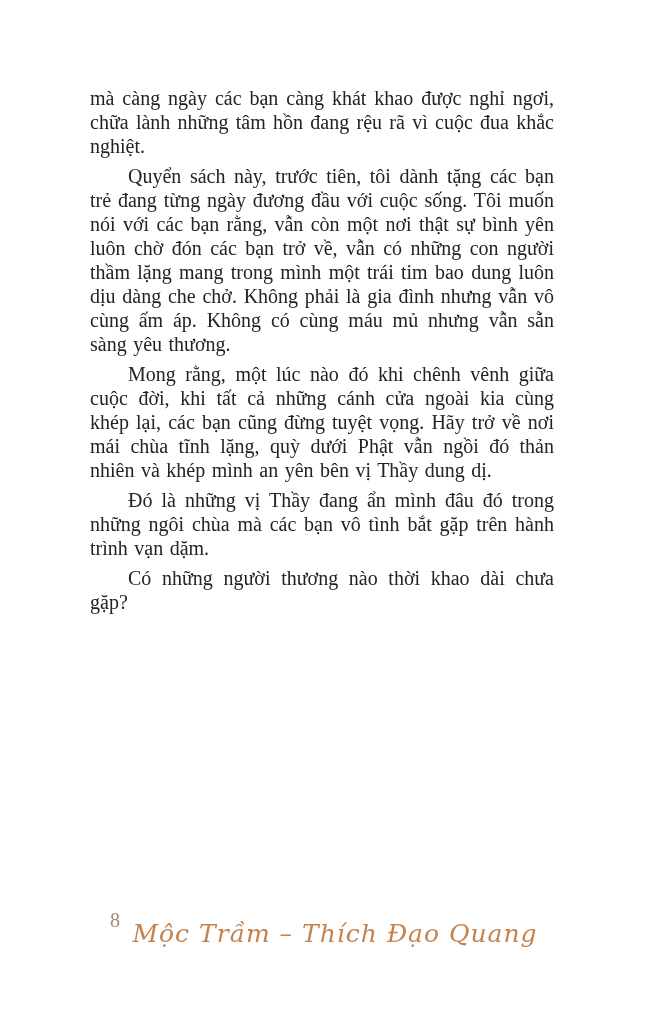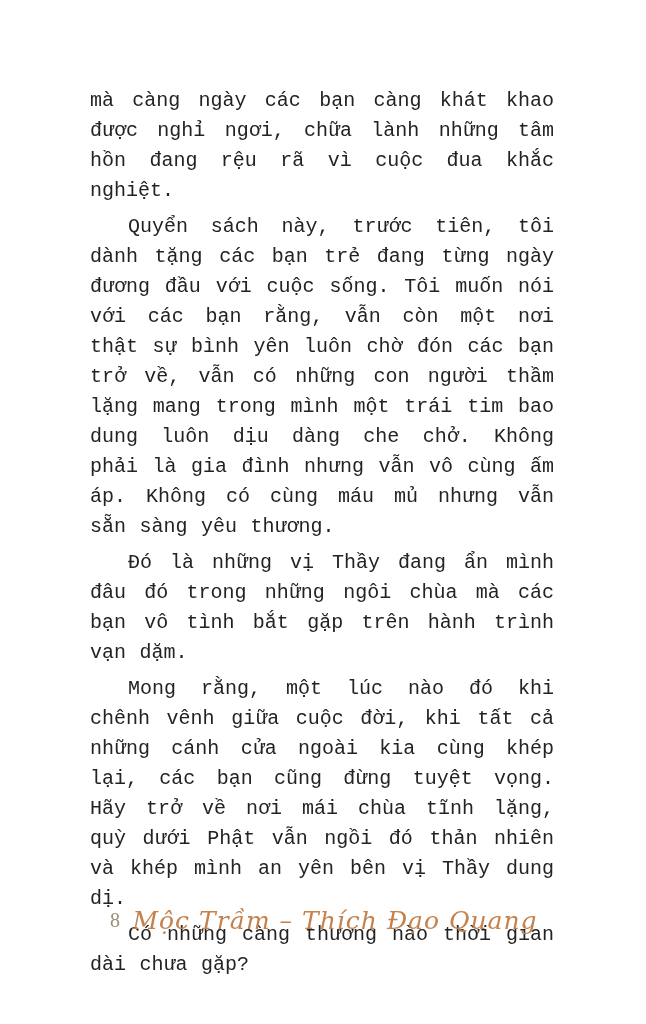--- a/index.html
+++ b/index.html
@@ -15,24 +15,23 @@
     overflow: hidden;
     font-family: "Liberation Serif", serif;
   }
   .text-block {
     position: absolute;
     left: 90px;
     top: 86px;
     width: 464px;
     color: #232323;
     font-size: 20px;
-    line-height: 30px;
+    line-height: 24px;
     text-align: justify;
     text-justify: inter-word;
-    font-family: Liberation Mono, monospace;
   }
   .text-block p {
     margin: 0 0 6px 0;
     text-indent: 38px;
     word-spacing: 1.5px;
   }
   .text-block p.no-indent {
     text-indent: 0;
   }
   .footer {
@@ -46,41 +45,41 @@
     position: absolute;
     left: 110px;
     top: 6px;
     color: #9d8e70;
     font-size: 20px;
     font-family: "Liberation Serif", serif;
   }
   .running-footer {
     position: absolute;
     left: 90px;
-    top: 3px;
+    top: 16px;
     width: 490px;
     text-align: center;
     color: #c5824d;
     font-family: "DejaVu Serif", serif;
     font-style: italic;
     font-size: 25px;
     letter-spacing: 1px;
   }
 </style>
 </head>
 <body>
 
 <div class="page">
 
   <div class="text-block">
     <p class="no-indent">mà càng ngày các bạn càng khát khao được nghỉ ngơi, chữa lành những tâm hồn đang rệu rã vì cuộc đua khắc nghiệt.</p>
     <p>Quyển sách này, trước tiên, tôi dành tặng các bạn trẻ đang từng ngày đương đầu với cuộc sống. Tôi muốn nói với các bạn rằng, vẫn còn một nơi thật sự bình yên luôn chờ đón các bạn trở về, vẫn có những con người thầm lặng mang trong mình một trái tim bao dung luôn dịu dàng che chở. Không phải là gia đình nhưng vẫn vô cùng ấm áp. Không có cùng máu mủ nhưng vẫn sẵn sàng yêu thương.</p>
+    <p>Mong rằng, một lúc nào đó khi chênh vênh giữa cuộc đời, khi tất cả những cánh cửa ngoài kia cùng khép lại, các bạn cũng đừng tuyệt vọng. Hãy trở về nơi mái chùa tĩnh lặng, quỳ dưới Phật vẫn ngồi đó thản nhiên và khép mình an yên bên vị Thầy dung dị.</p>
     <p>Đó là những vị Thầy đang ẩn mình đâu đó trong những ngôi chùa mà các bạn vô tình bắt gặp trên hành trình vạn dặm.</p>
-    <p>Mong rằng, một lúc nào đó khi chênh vênh giữa cuộc đời, khi tất cả những cánh cửa ngoài kia cùng khép lại, các bạn cũng đừng tuyệt vọng. Hãy trở về nơi mái chùa tĩnh lặng, quỳ dưới Phật vẫn ngồi đó thản nhiên và khép mình an yên bên vị Thầy dung dị.</p>
-    <p>Có những càng thương nào thời gian dài chưa gặp?</p>
+    <p>Có những người thương nào thời khao dài chưa gặp?</p>
   </div>
 
   <div class="footer">
     <span class="page-number">8</span>
     <span class="running-footer">Mộc Trầm – Thích Đạo Quang</span>
   </div>
 
 </div>
 
 </body></html>

